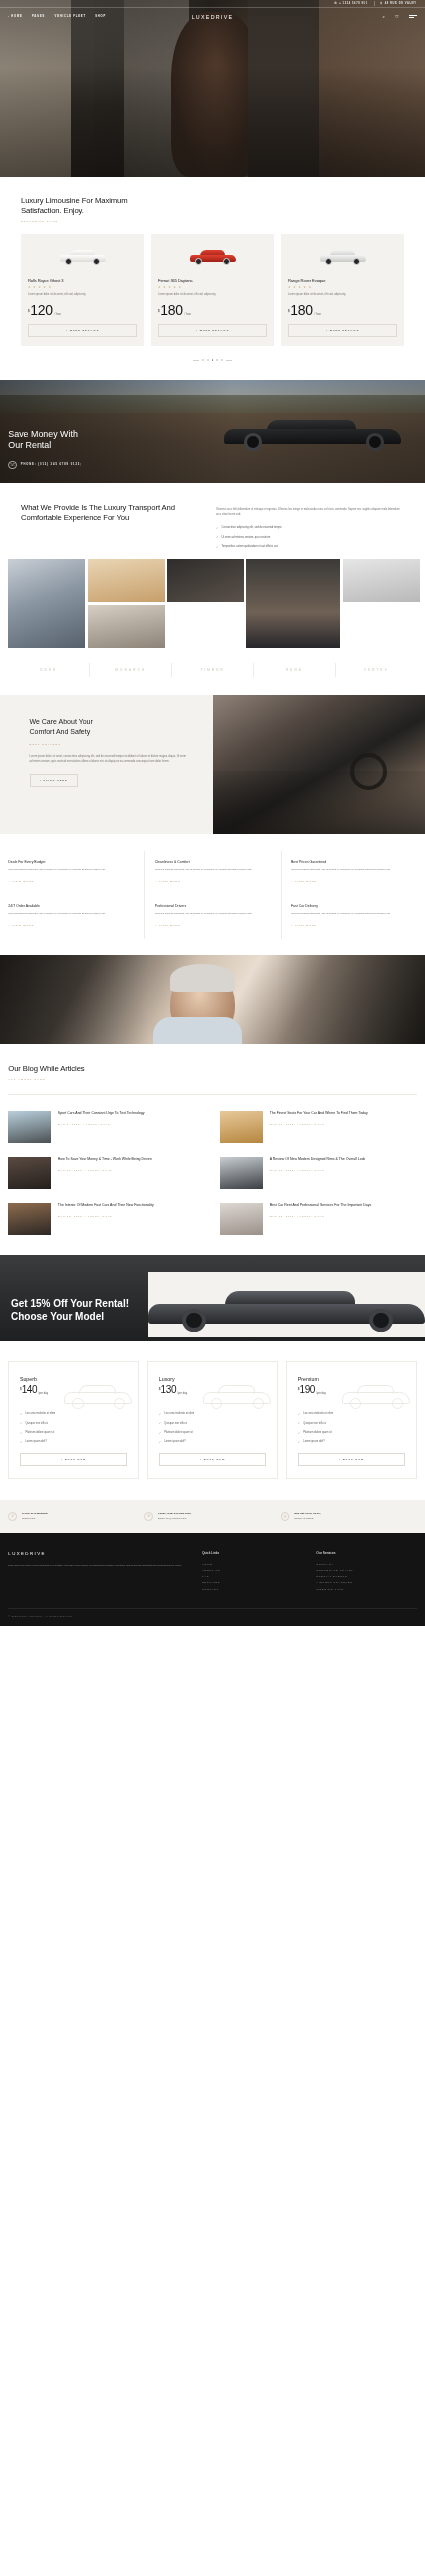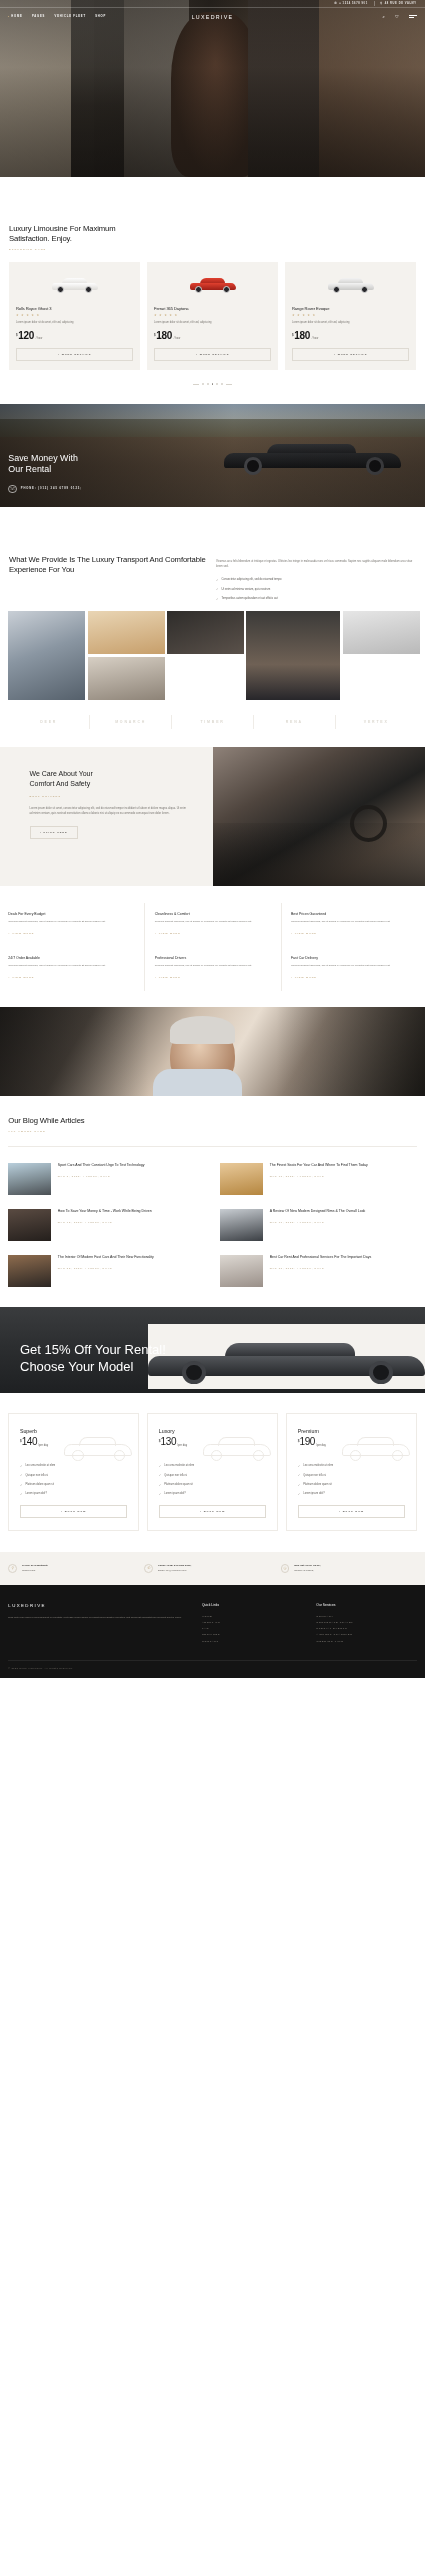--- a/index.html
+++ b/index.html
@@ -49,21 +49,21 @@
   .burger i:last-child{width:5.3px;}
 
   .hero-center{position:relative;text-align:center;margin-top:20px;}
   .hero-title{color:#fff;font-size:14px;font-weight:400;letter-spacing:0.2px;}
   .hero-sub{color:rgba(255,255,255,.82);font-size:3.1px;letter-spacing:0.4px;margin-top:4.1px;}
   .btn-outline{display:inline-flex;align-items:center;gap:2.4px;margin-top:8.3px;
     border:0.6px solid rgba(255,255,255,.45);color:#fff;padding:3.5px 9.4px;
     font-size:2.7px;letter-spacing:0.9px;font-weight:700;background:transparent;cursor:pointer;}
 
   
-  .sec{padding:0 9px;margin-top:28px;}
+  .sec{padding:0 21px;}
   .h2{font-size:7.7px;font-weight:400;line-height:1.32;letter-spacing:-0.1px;color:#141414;}
   .eyebrow{font-size:2.5px;letter-spacing:1.1px;color:#c2ab86;font-weight:700;margin-top:4.1px;}
 
   
   .cars-sec{padding-top:19px;padding-bottom:3.5px;background:#fff;}
   .cars{display:flex;gap:7px;margin-top:10.6px;}
   .car{flex:1;background:#f4f2ee;padding:8.3px 7px 9.4px;}
   .car-img{height:29.5px;display:flex;align-items:center;justify-content:center;margin-bottom:5.9px;}
   .carshape{width:46px;height:17.7px;position:relative;}
   .carshape .body{position:absolute;left:0;bottom:3.5px;width:46px;height:7.7px;border-radius:5.3px 7.7px 3px 3px;}
@@ -71,21 +71,21 @@
   .carshape .w{position:absolute;bottom:0.6px;width:7.7px;height:7.7px;border-radius:50%;background:#26262a;border:1.8px solid #d8d8d8;}
   .carshape .w1{left:5.3px;} .carshape .w2{right:5.3px;}
   .c-white .body,.c-white .roof{background:linear-gradient(180deg,#fdfdfd,#dedcd8);}
   .c-red .body,.c-red .roof{background:linear-gradient(180deg,#e0402f,#9d2017);}
   .c-silver .body,.c-silver .roof{background:linear-gradient(180deg,#f3f3f3,#c9c9c7);}
   .car-name{font-size:4.1px;font-weight:400;color:#1c1c1c;letter-spacing:-0.1px;}
   .stars{color:#c9ad7e;font-size:3px;letter-spacing:0.8px;margin-top:2.4px;}
   .car-desc{font-size:2.6px;line-height:1.9;color:#7a7772;margin-top:4.1px;}
   .price{margin-top:4.7px;display:flex;align-items:flex-end;gap:0.6px;}
   .price .cur{font-size:3px;color:#1c1c1c;position:relative;top:-3.5px;}
-  .price .val{font-size:10px;font-weight:700;color:#141414;letter-spacing:-0.3px;line-height:1;}
+  .price .val{font-size:14px;font-weight:400;color:#141414;letter-spacing:-0.3px;line-height:1;}
   .price .per{font-size:2.6px;color:#6f6c67;margin-left:1.2px;margin-bottom:0.6px;}
   .btn-ghost{margin-top:7px;display:block;width:100%;text-align:center;border:0.6px solid #dedad2;
     background:transparent;color:#4c4945;padding:4.1px 0;font-size:2.5px;letter-spacing:0.9px;font-weight:700;cursor:pointer;}
 
   .dots{display:flex;justify-content:center;gap:3px;align-items:center;padding:13px 0 15.4px;}
   .dots i{width:1.8px;height:1.8px;border-radius:50%;background:#d6d2ca;display:block;}
   .dots i.on{background:#8a8680;}
   .dots .bar{width:5.9px;height:0.6px;background:#d6d2ca;}
 
   
@@ -182,21 +182,21 @@
   
   .offer{position:relative;width:425px;height:86px;overflow:hidden;margin-top:11.8px;
     background:linear-gradient(180deg,#3a3c3e 0%,#2c2e30 45%,#1e2022 100%);}
   .offer .car{position:absolute;right:0;top:16.5px;width:277px;height:65px;}
   .offer .car .bd{position:absolute;left:0;bottom:13px;width:277px;height:20px;border-radius:23.6px 35px 5.9px 5.9px;
     background:linear-gradient(180deg,#53565a,#26282b);}
   .offer .car .rf{position:absolute;left:77px;bottom:31px;width:130px;height:15.4px;border-radius:29.5px 23.6px 2.4px 2.4px;
     background:linear-gradient(180deg,#5d6065,#2b2d30);}
   .offer .car .wh{position:absolute;bottom:4.7px;width:23.6px;height:23.6px;border-radius:50%;background:#17181a;border:4.1px solid #3f4145;}
   .offer .car .wh1{left:34px;} .offer .car .wh2{right:32px;}
-  .offer .txt{position:absolute;left:20px;bottom:17.7px;color:#fff;font-size:13px;line-height:1.35;font-weight:400;}
+  .offer .txt{position:absolute;left:11px;bottom:17.7px;color:#fff;font-size:10px;line-height:1.35;font-weight:700;}
 
   
   .pricing{display:flex;gap:8.3px;padding:20px 8.3px 21px;}
   .plan{flex:1;border:0.6px solid #eeebe6;padding:14px 10.6px 11.8px;position:relative;overflow:hidden;}
   .plan .outline{position:absolute;right:5.9px;top:15.4px;width:68px;height:31px;opacity:.34;}
   .plan .outline .bd{position:absolute;left:0;bottom:5.3px;width:68px;height:11.8px;border:0.6px solid #c9c1b4;border-radius:9.4px 13px 2.4px 2.4px;}
   .plan .outline .rf{position:absolute;left:15.4px;bottom:14.8px;width:37px;height:9.4px;border:0.6px solid #c9c1b4;border-radius:11.8px 9.4px 1.2px 1.2px;border-bottom:none;}
   .plan .outline .wh{position:absolute;bottom:0;width:11.2px;height:11.2px;border-radius:50%;border:0.6px solid #c9c1b4;}
   .plan .outline .wh1{left:8.3px;} .plan .outline .wh2{right:7px;}
   .plan h3{position:relative;font-size:5.3px;font-weight:400;color:#1c1c1c;}

